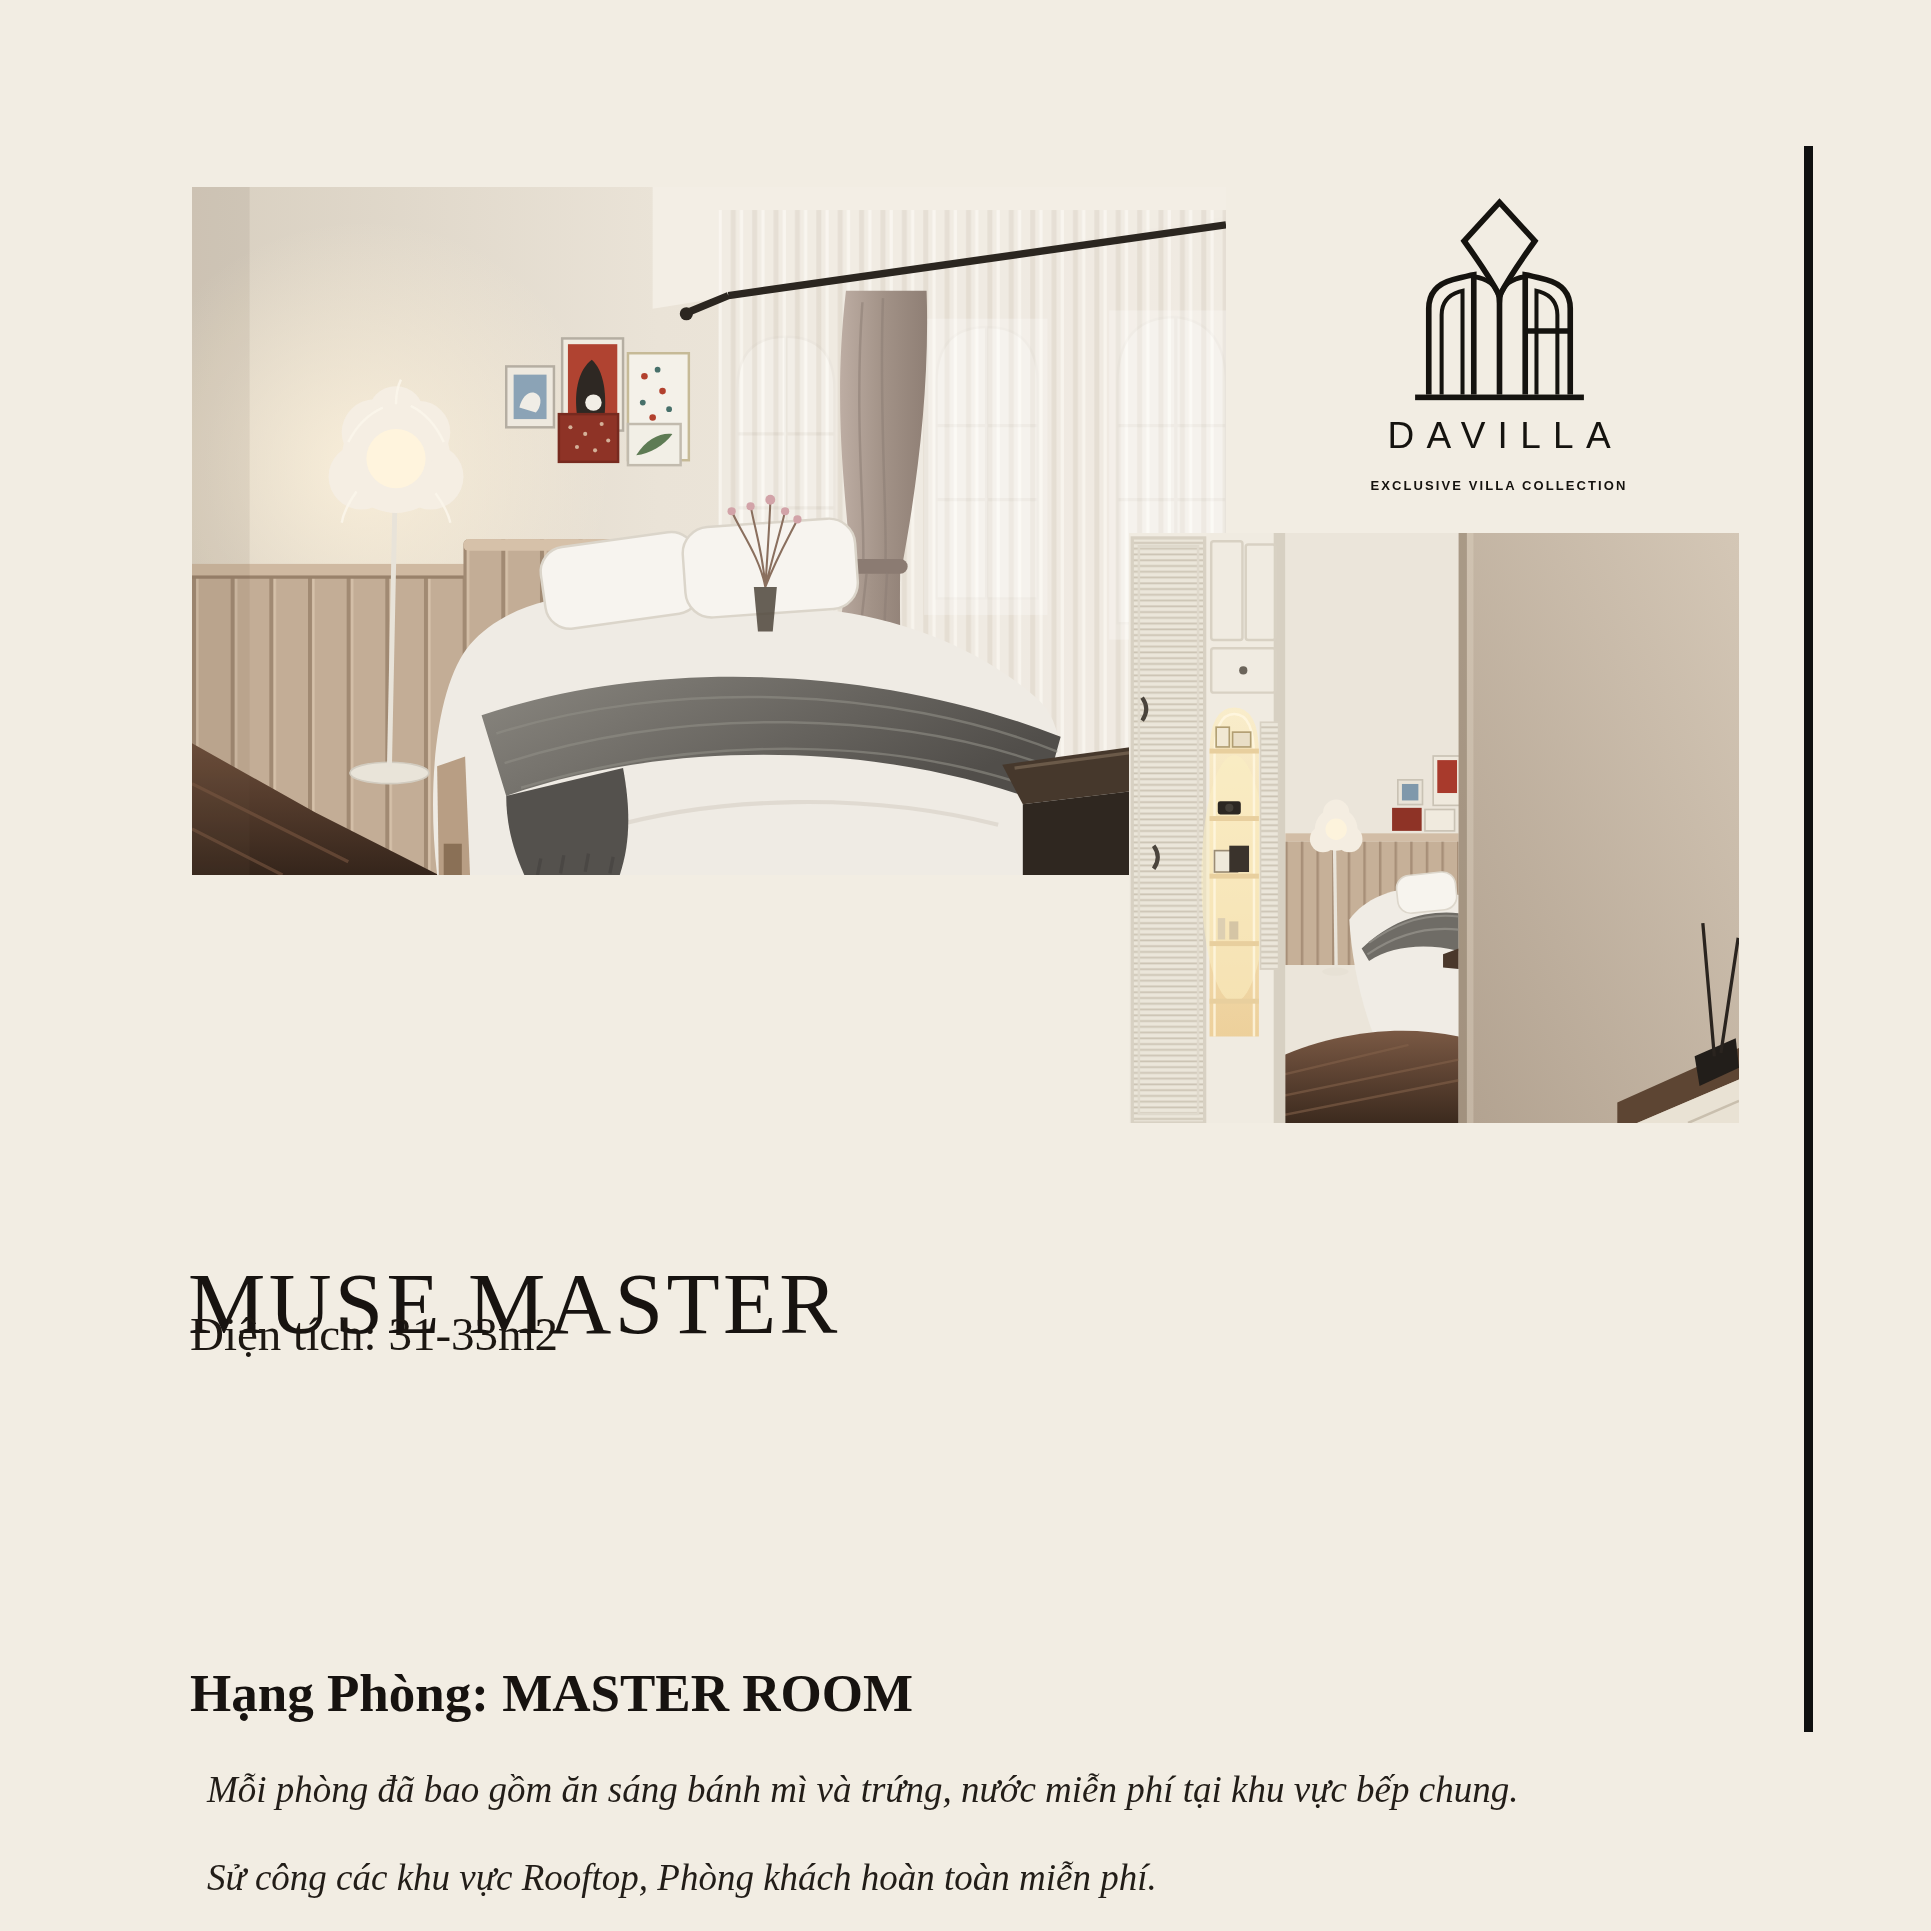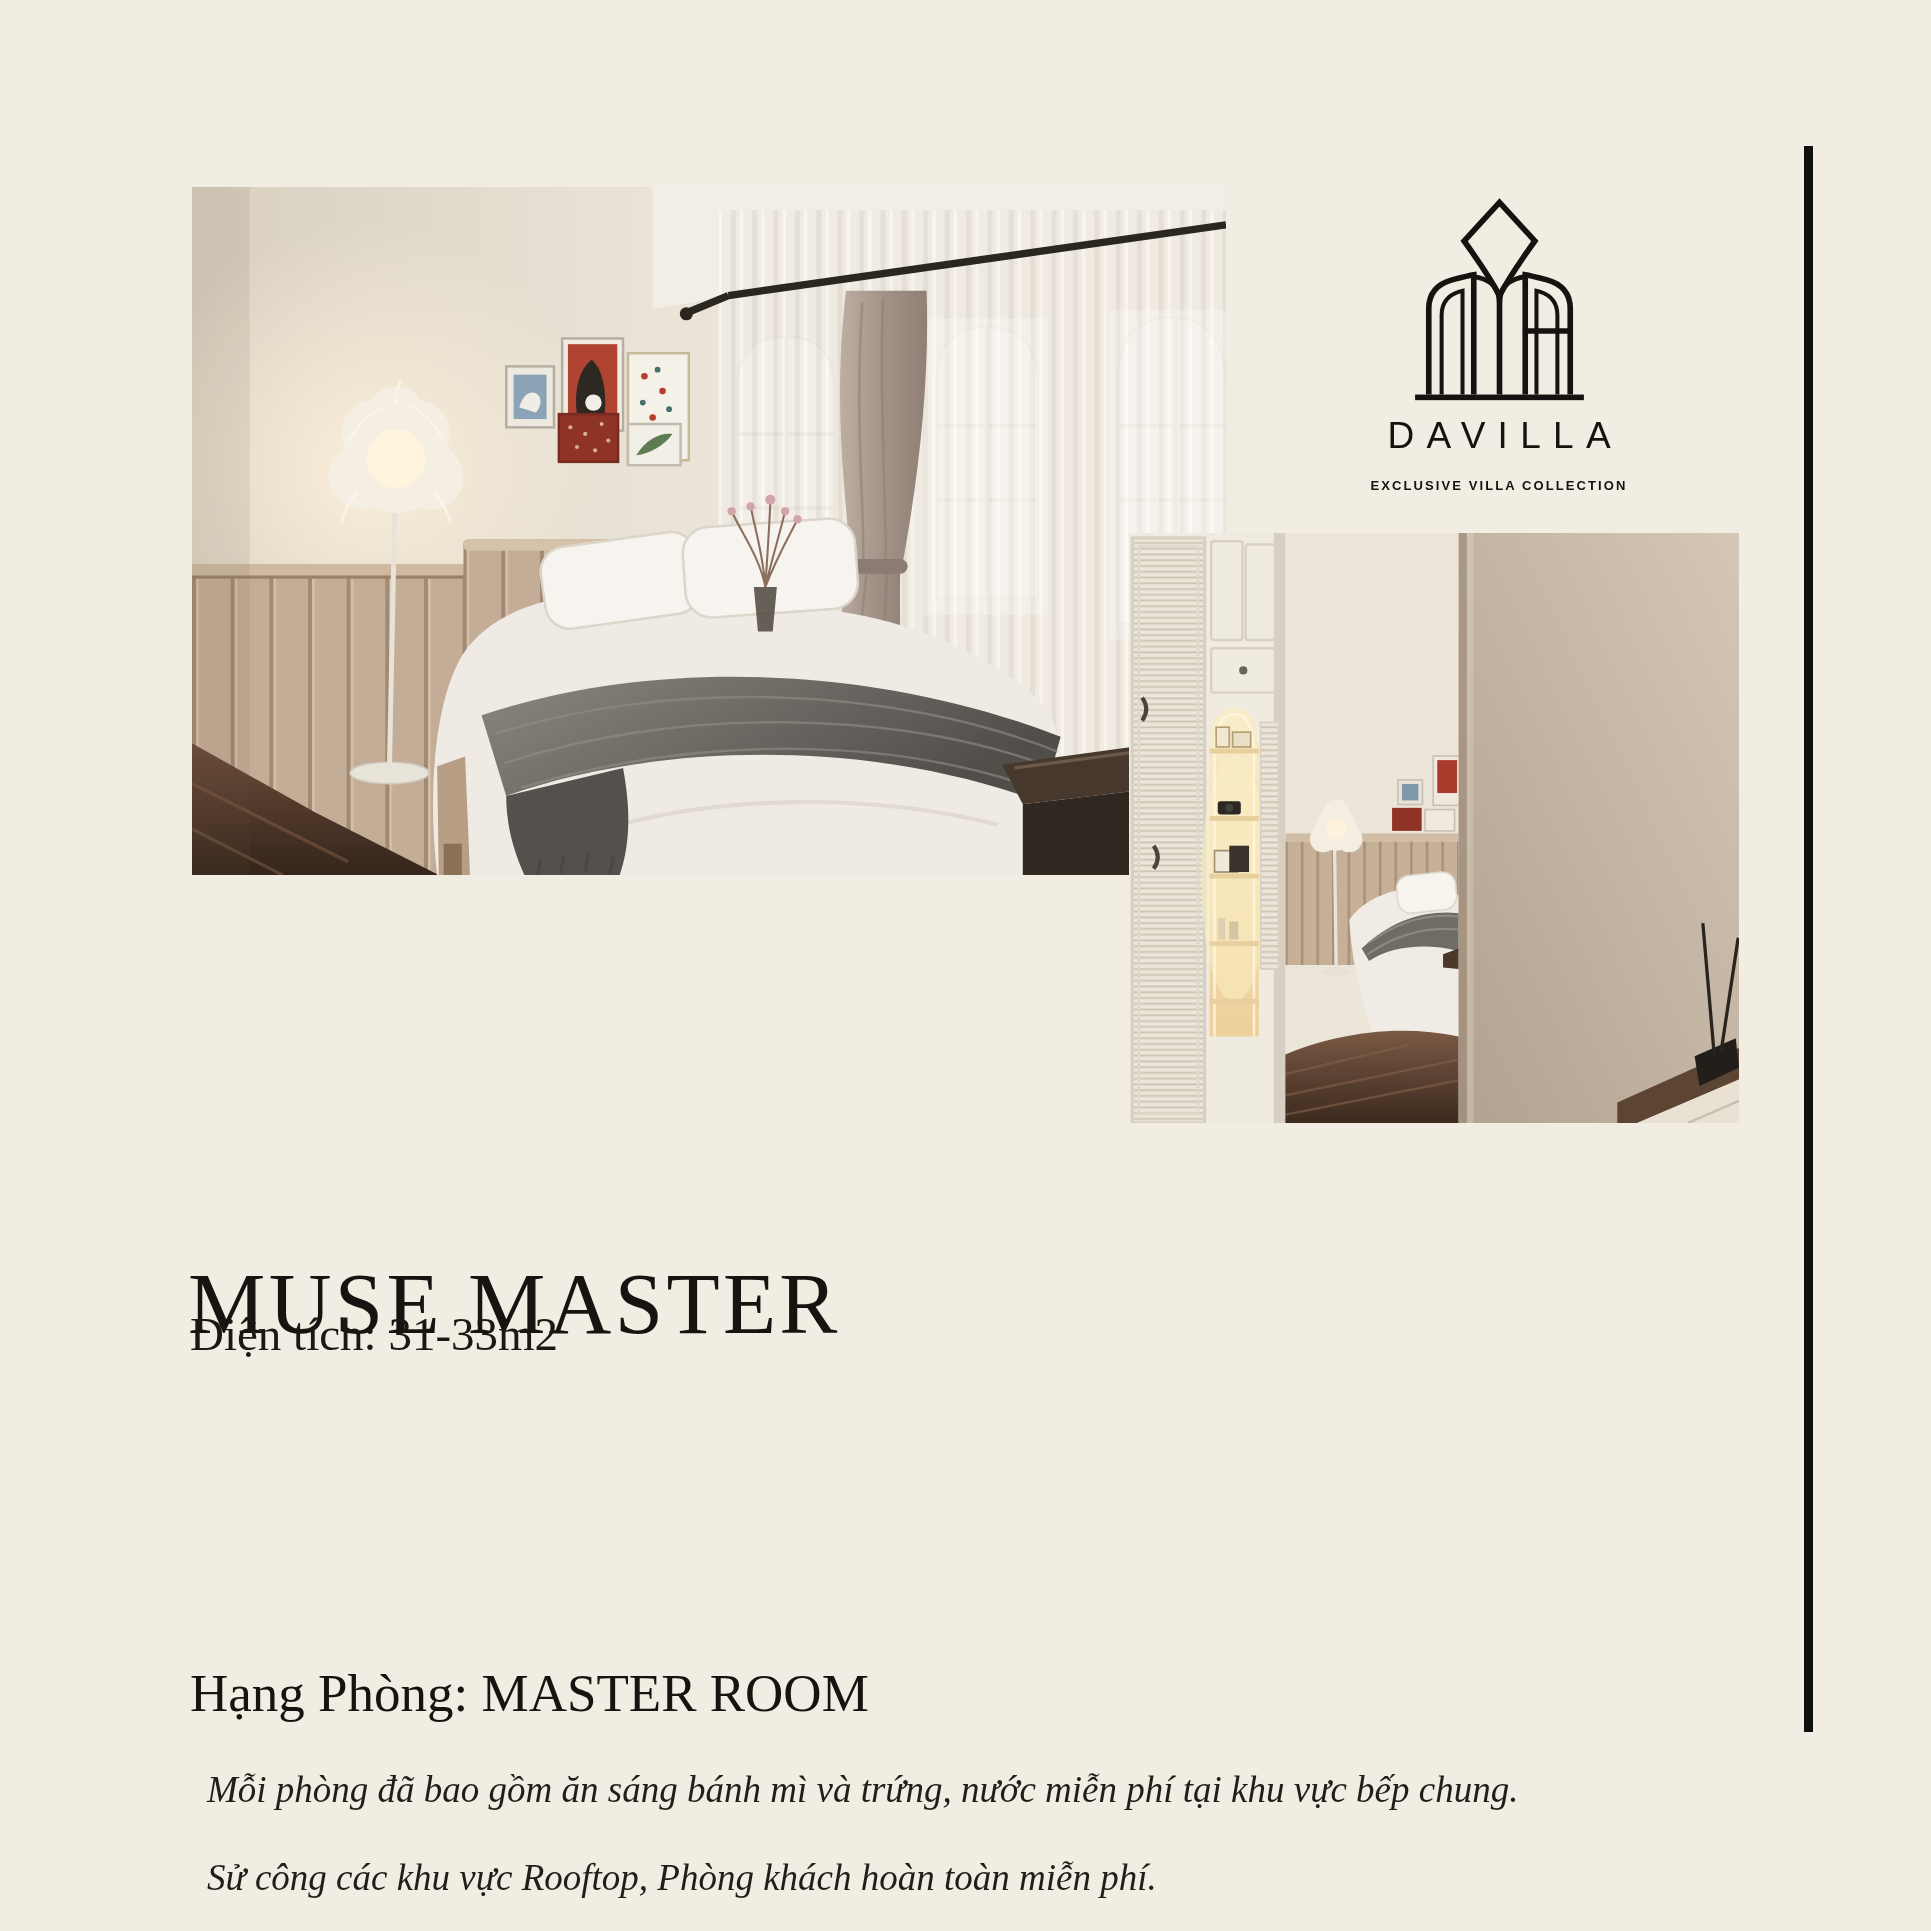--- a/index.html
+++ b/index.html
@@ -25,21 +25,21 @@
     font-family:"Liberation Sans","DejaVu Sans",sans-serif;
     font-size:13px;font-weight:bold;letter-spacing:2.1px;margin-top:21px;white-space:nowrap;
   }
   .title{
     position:absolute;left:188px;top:1202px;z-index:1;
     font-size:87px;font-weight:normal;letter-spacing:3.3px;line-height:1;white-space:nowrap;color:#171310;
   }
   .details{position:absolute;left:190px;top:1298px;font-size:47px;line-height:72px;z-index:1;text-align:center;}
   .details p{margin:0;white-space:nowrap;}
   .category{
-    position:absolute;left:190px;top:1607px;font-size:53px;font-weight:normal;
+    position:absolute;left:190px;top:1607px;font-size:53px;font-weight:bold;
     line-height:1.25;white-space:nowrap;color:#171310;
   }
   .notes{position:absolute;left:190px;top:1737px;font-size:37px;font-style:italic;line-height:71px;color:#221d18;}
   .notes p{margin:17px;white-space:nowrap;}
 </style>
 </head>
 <body>
 
 <div class="canvas">
 

